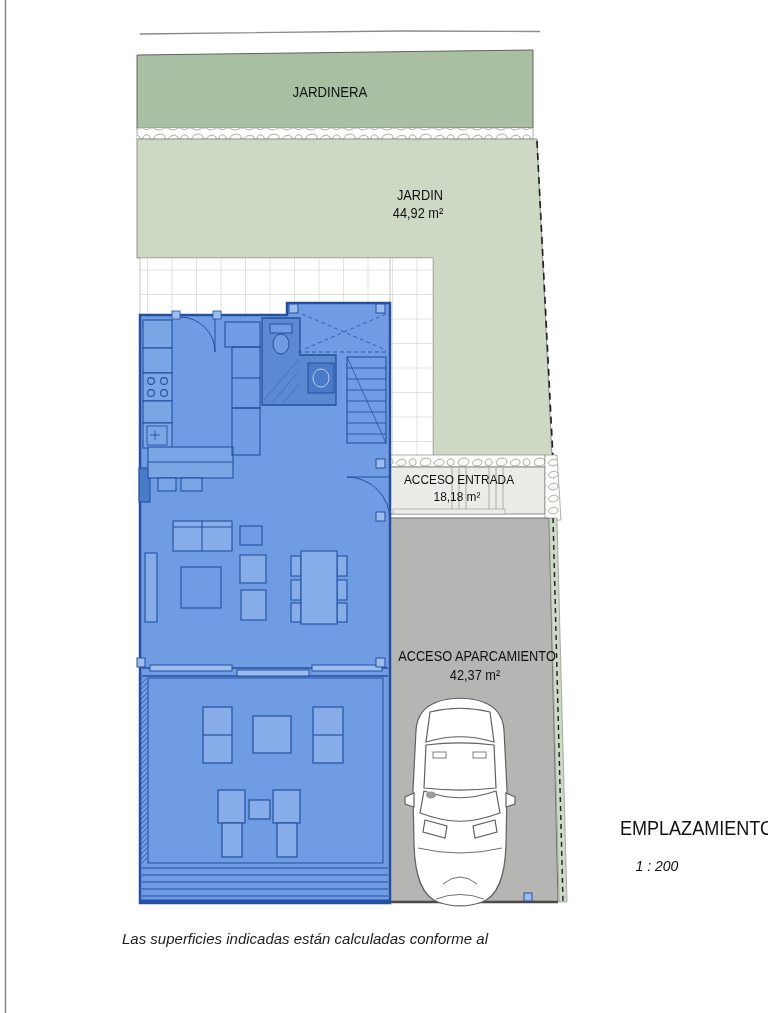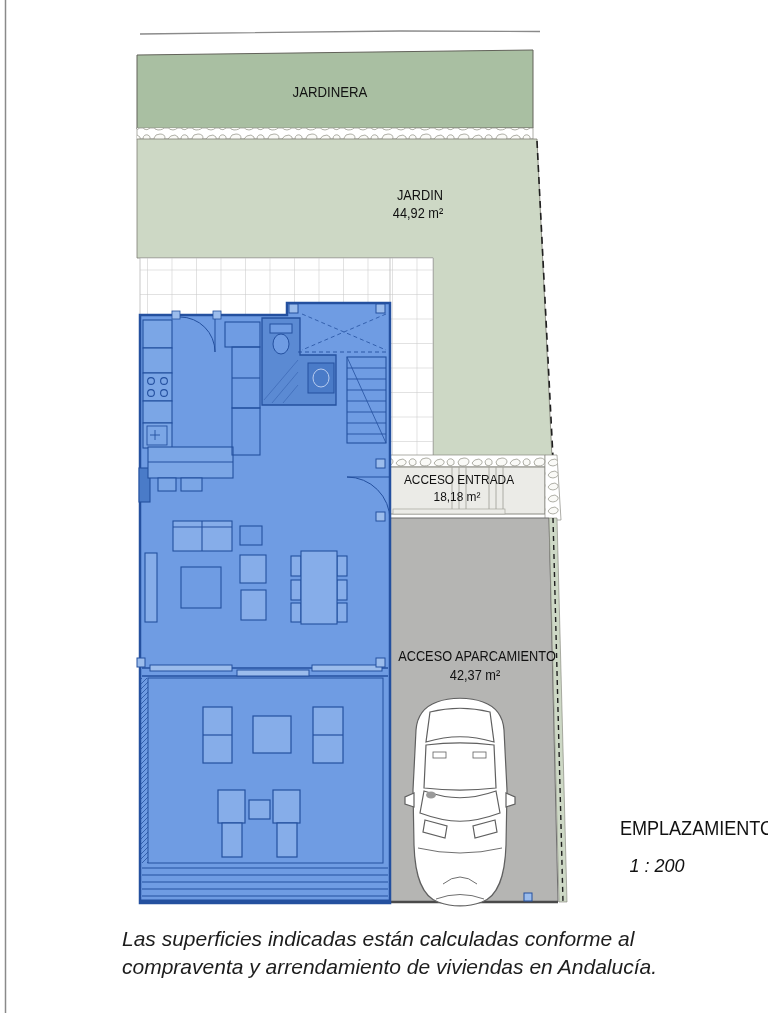--- a/index.html
+++ b/index.html
@@ -7,24 +7,24 @@
         font-family:"Liberation Sans",sans-serif;color:#161616;}
   #plan-svg{position:absolute;left:0;top:0;}
   .cad-label{position:absolute;white-space:nowrap;color:#111;
              transform:translate(-50%,-50%) scaleX(0.88);
              font-family:"Liberation Sans",sans-serif;line-height:1;}
   .lab-15{font-size:15px;}
   .lab-14{font-size:14.5px;}
   .lab-13{font-size:13.5px;}
   .title-label{position:absolute;white-space:nowrap;color:#111;font-size:21px;
                transform:translate(-50%,-50%) scaleX(0.86);}
-  .scale-label{position:absolute;white-space:nowrap;color:#111;font-size:18px;
+  .scale-label{position:absolute;white-space:nowrap;color:#111;font-size:14px;
                font-style:italic;transform:translate(-50%,-50%);}
   #footer-note{position:absolute;left:122px;top:925px;width:620px;
-               font-style:italic;font-size:21px;line-height:28px;color:#1d1d1d;}
+               font-style:italic;font-size:15px;line-height:28px;color:#1d1d1d;}
 </style>
 </head>
 <body>
 
 <div id="page">
 
 <svg id="plan-svg" width="768" height="1013" viewBox="0 0 768 1013">
   <defs>
     <pattern id="tiles" width="24.5" height="24.5" patternUnits="userSpaceOnUse">
       <path d="M24.5 0H0V24.5" fill="none" stroke="#c6c6c6" stroke-width="1"></path>
@@ -271,16 +271,15 @@
 <div class="cad-label lab-13" style="left:457px;top:497px;">18,18 m²</div>
 
 <div class="cad-label lab-14" style="left:477px;top:656px;">ACCESO APARCAMIENTO</div>
 <div class="cad-label lab-14" style="left:475px;top:675px;">42,37 m²</div>
 
 <div class="title-label" style="left:697px;top:828px;">EMPLAZAMIENTO</div>
 <div class="scale-label" style="left:657px;top:866px;">1 : 200</div>
 
 <div id="footer-note">
   <div>Las superficies indicadas están calculadas conforme al</div>
-  <div>compraventa y arrendamiento de viviendas en Andalucía.</div>
 </div>
 
 </div>
 
 </body></html>

